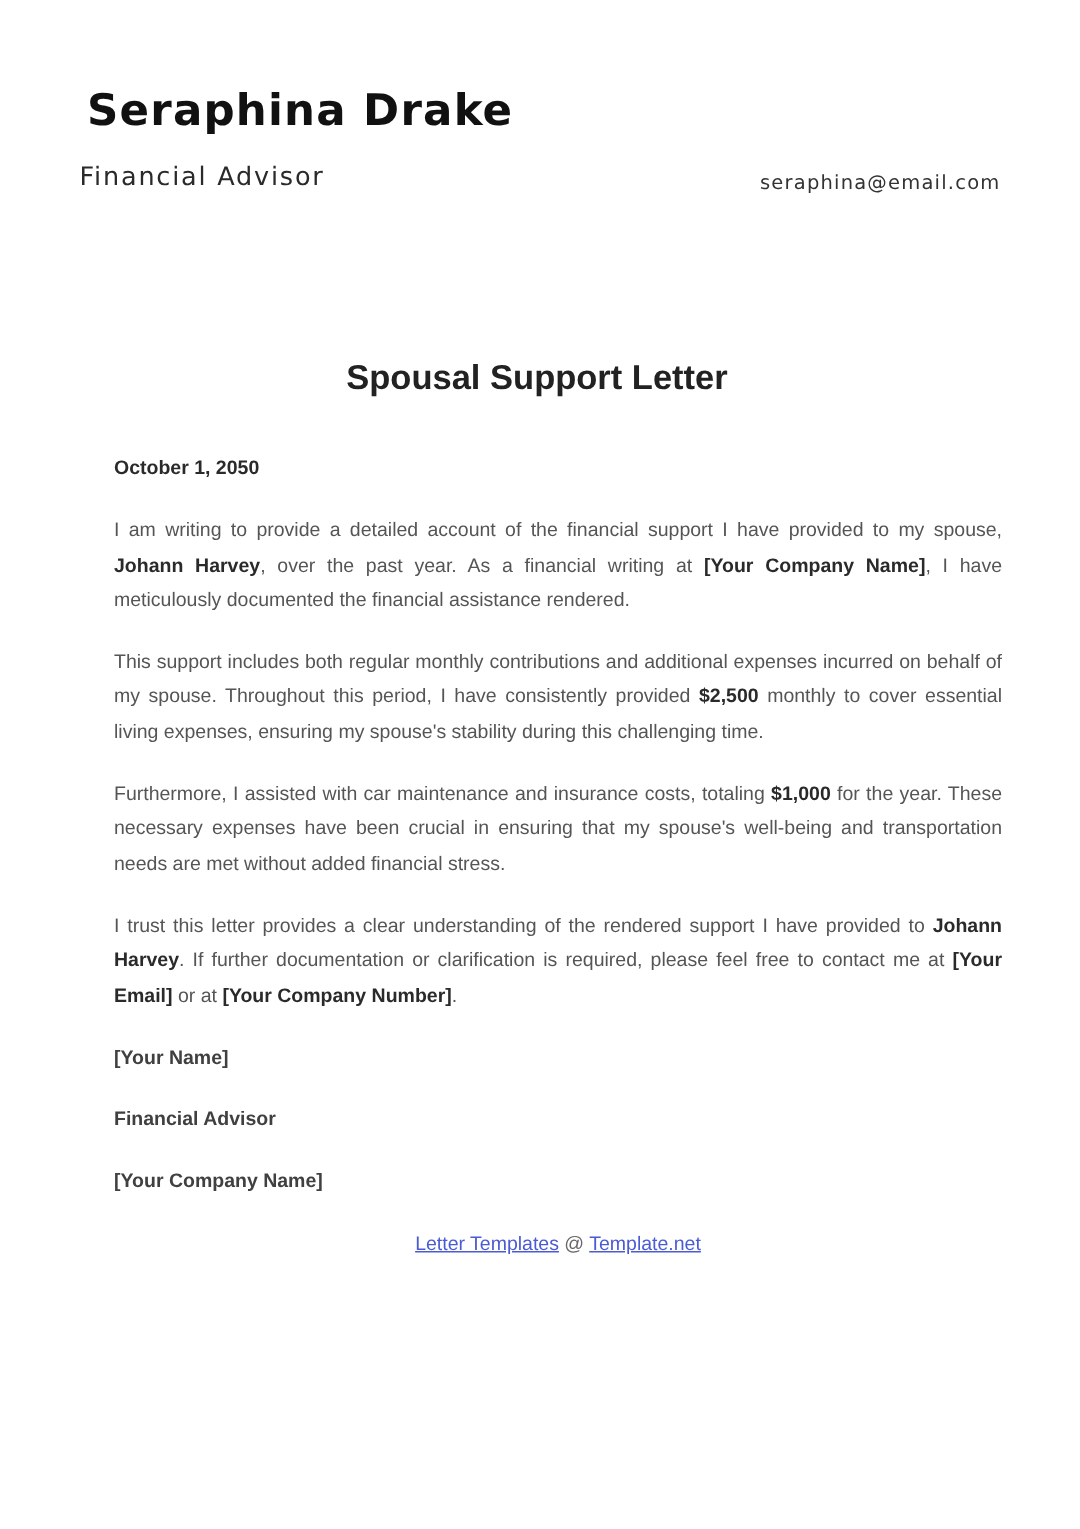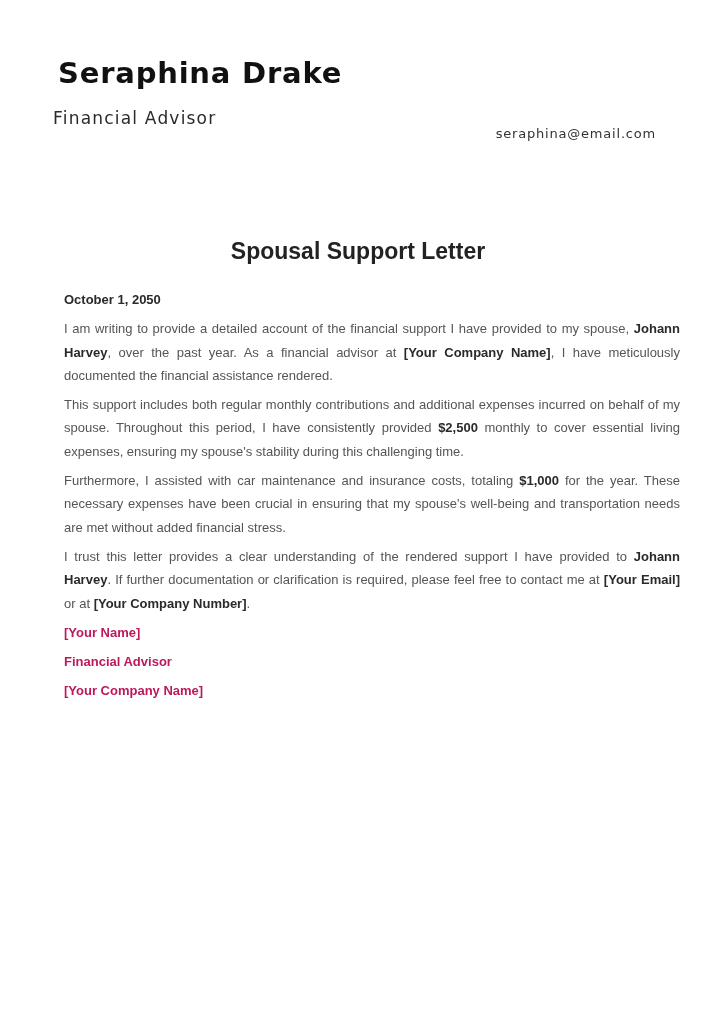--- a/index.html
+++ b/index.html
@@ -1,47 +1,48 @@
 <!DOCTYPE html>
 <html><head>
 <meta charset="utf-8">
 <style>
   html, body { margin: 0; padding: 0; background: #ffffff; }
   body { width: 720px; height: 1019px; position: relative; overflow: hidden; font-family: "Liberation Sans", sans-serif; }
   .header-name { position: absolute; left: 42px; top: 40px; font-family: "DejaVu Sans", sans-serif; font-weight: bold; font-size: 29px; color: #111111; letter-spacing: 0.8px; margin: 16px; }
   .header-role { position: absolute; left: 53px; top: 108px; font-family: "DejaVu Sans", sans-serif; font-size: 17px; color: #2a2a2a; letter-spacing: 1.2px; margin: 0; }
-  .header-email { position: absolute; right: 53px; top: 115px; font-family: "DejaVu Sans", sans-serif; font-size: 13px; color: #333333; letter-spacing: 0.8px; margin: 11px; }
+  .header-email { position: absolute; right: 53px; top: 115px; font-family: "DejaVu Sans", sans-serif; font-size: 13px; color: #333333; letter-spacing: 0.8px; margin: 0; }
   .doc-title { position: absolute; left: 0; width: 716px; top: 238px; text-align: center; font-family: "Liberation Sans", sans-serif; font-weight: bold; font-size: 23px; color: #222222; margin: 0; }
   .body-text { position: absolute; left: 58px; width: 628px; top: 282px; font-family: "Liberation Sans", sans-serif; font-size: 13px; line-height: 23.3px; color: #555555; text-align: justify; }
-  .body-text p { margin: 6px; }
+  .body-text p { margin: 18px; }
   .body-text b { color: #2a2a2a; font-weight: bold; }
   .date { color: #2a2a2a; font-weight: bold; }
-  .sig { color: #be185d; font-weight: bold; }
+  .sig { color: #404040; font-weight: bold; }
   .footer { text-align: center; margin-top: 0; color: #666; }
   .footer a { color: #4a5bd4; text-decoration: underline; }
 </style>
 </head>
 <body>
 
 <h1 class="header-name">Seraphina Drake</h1>
 <div class="header-role">Financial Advisor</div>
 <div class="header-email">seraphina@email.com</div>
 
 <h2 class="doc-title">Spousal Support Letter</h2>
 
 <div class="body-text">
   <p class="date">October 1, 2050</p>
 
-  <p><span>I am writing to provide a detailed account of the financial support I have provided to my spouse, </span><b>Johann Harvey</b><span>, over the past year. As a financial advisor at </span><b>[Your Company Name]</b><span>, I have meticulously documented the financial assistance rendered.</span></p>
+  <p><span>I am writing to provide a detailed account of the financial support I have provided to my spouse, </span><b>Johann Harvey</b><span>, over the past year. As a financial writing at </span><b>[Your Company Name]</b><span>, I have meticulously documented the financial assistance rendered.</span></p>
 
   <p><span>This support includes both regular monthly contributions and additional expenses incurred on behalf of my spouse. Throughout this period, I have consistently provided </span><b>$2,500</b><span> monthly to cover essential living expenses, ensuring my spouse's stability during this challenging time.</span></p>
 
 
   <p><span>Furthermore, I assisted with car maintenance and insurance costs, totaling </span><b>$1,000</b><span> for the year. These necessary expenses have been crucial in ensuring that my spouse's well-being and transportation needs are met without added financial stress.</span></p>
 
   <p><span>I trust this letter provides a clear understanding of the rendered support I have provided to </span><b>Johann Harvey</b><span>. If further documentation or clarification is required, please feel free to contact me at </span><b>[Your Email]</b><span> or at </span><b>[Your Company Number]</b><span>.</span></p>
 
 
   <p class="sig">[Your Name]</p>
   <p class="sig">Financial Advisor</p>
   <p class="sig">[Your Company Name]</p>
 
+  <p class="footer"><a>Letter Templates</a><span> @ </span><a>Template.net</a></p>
 </div>
 
 </body></html>

